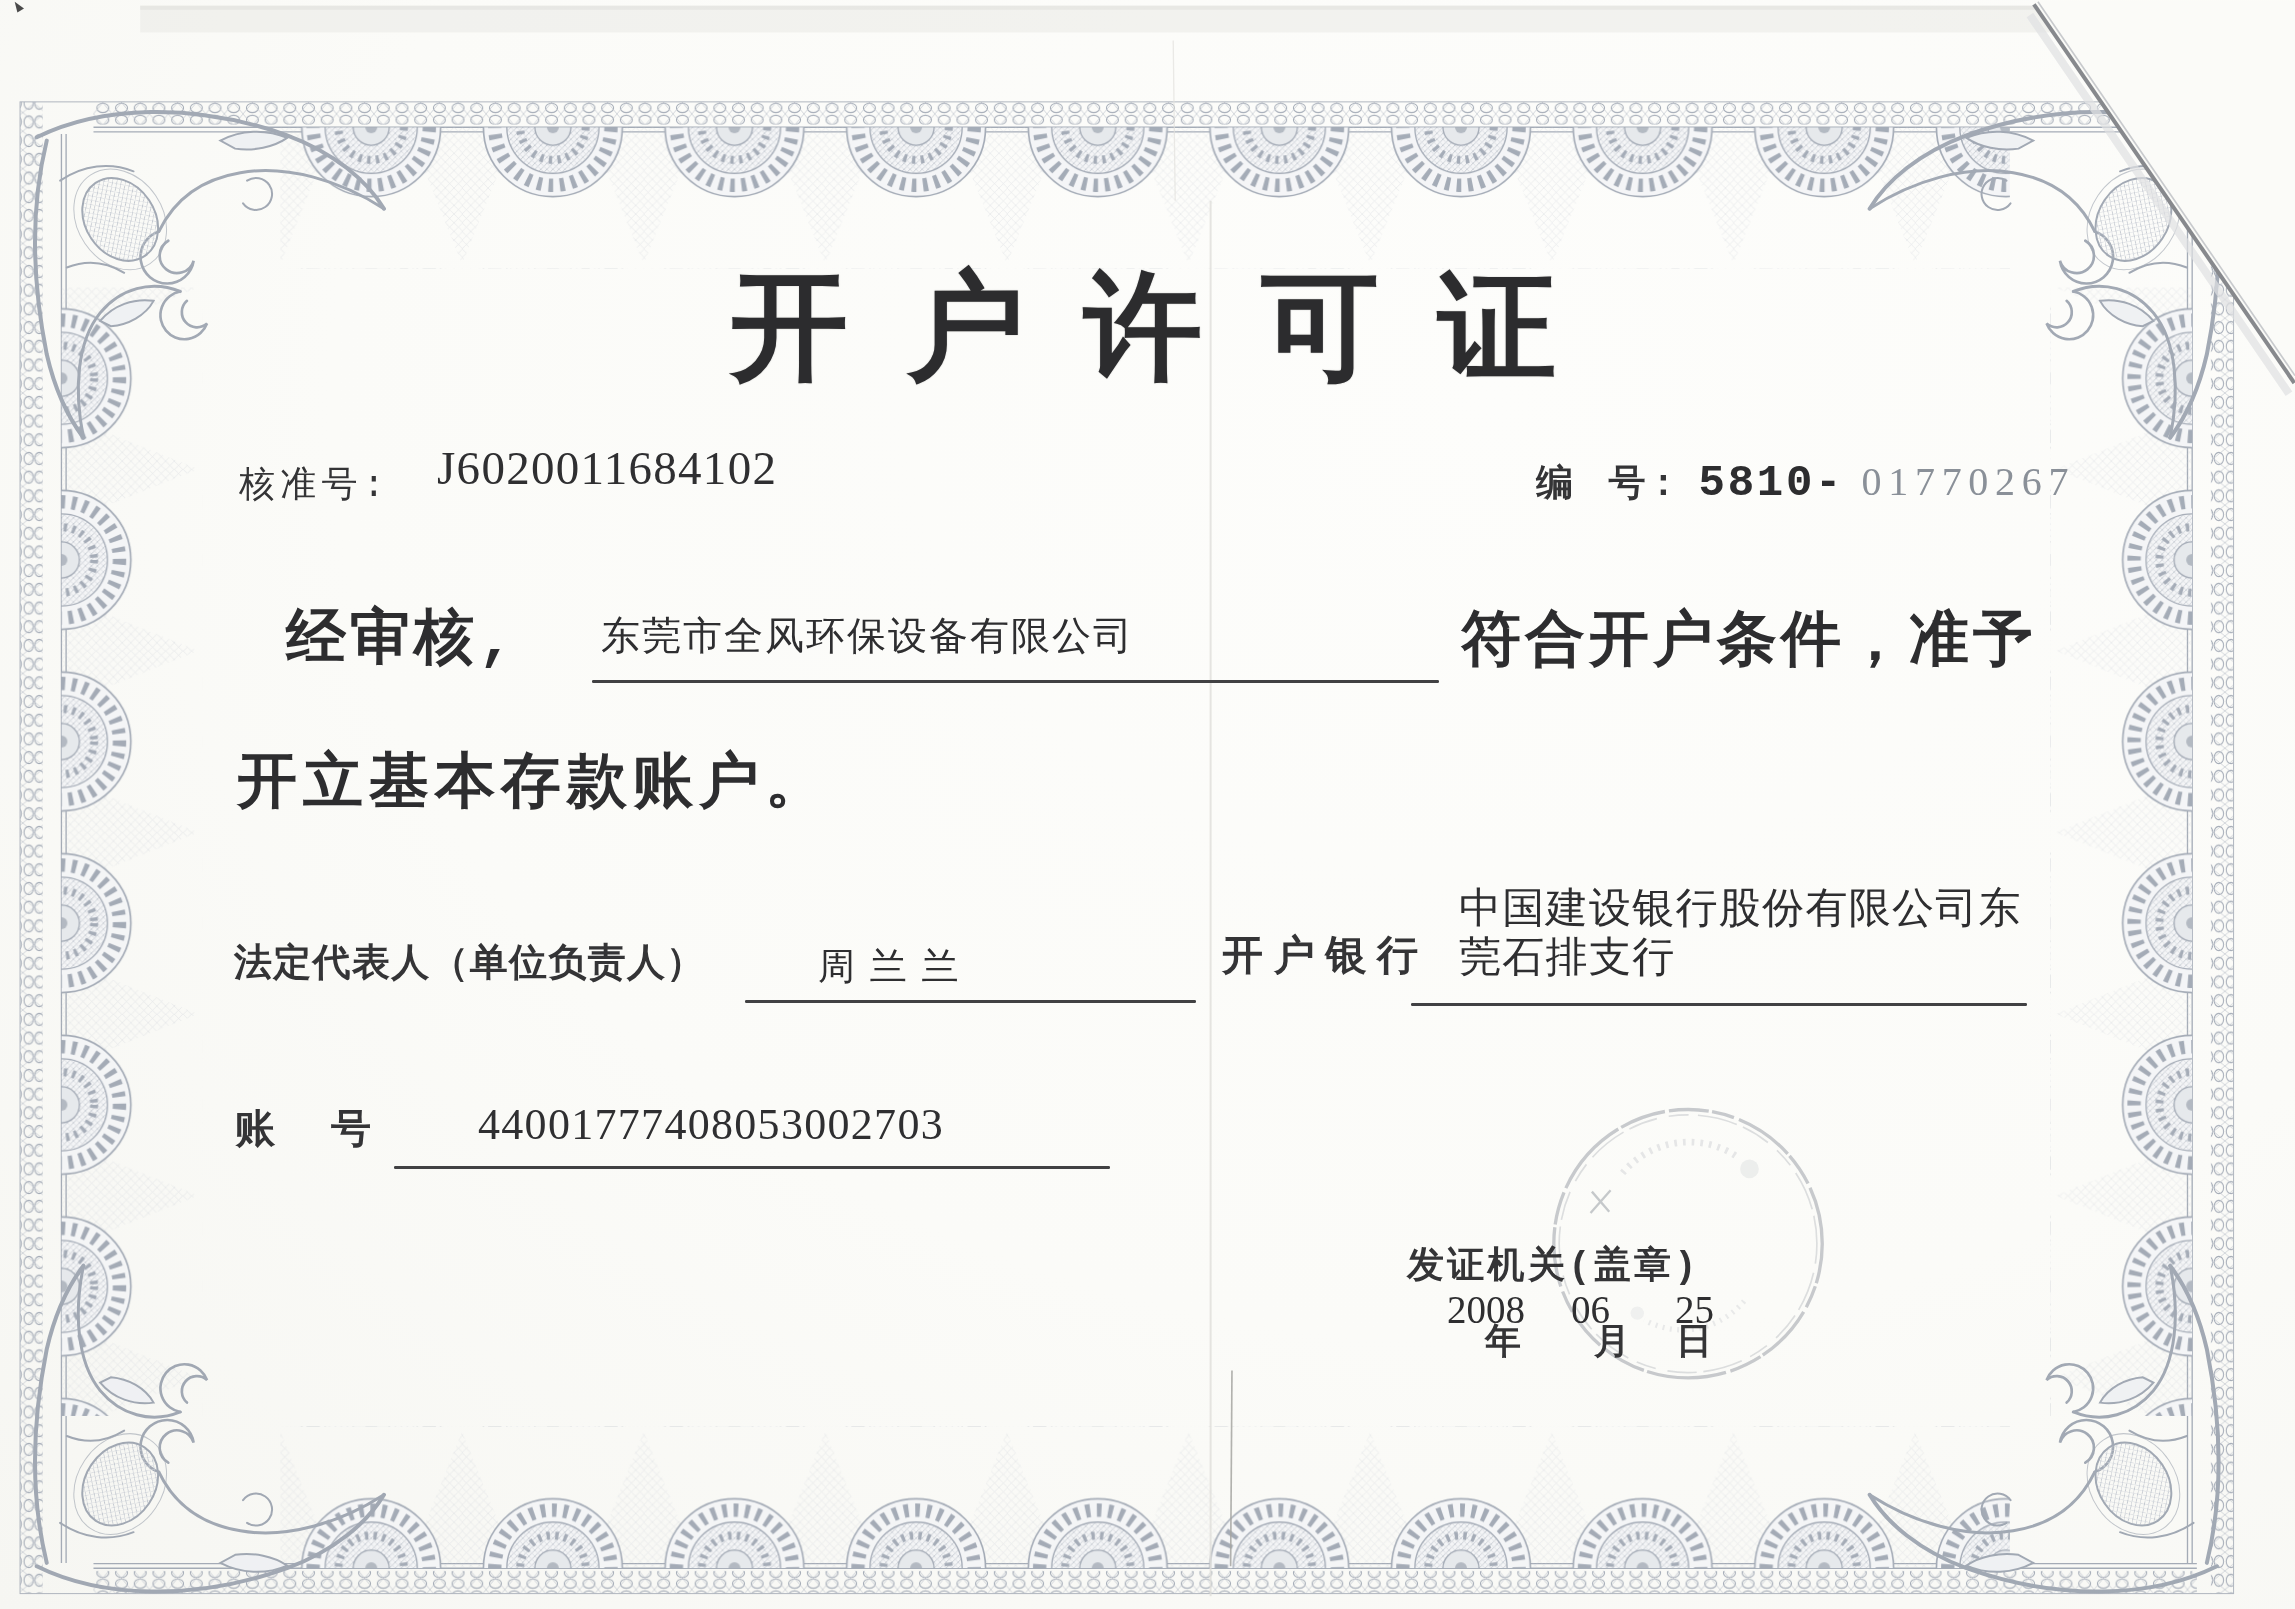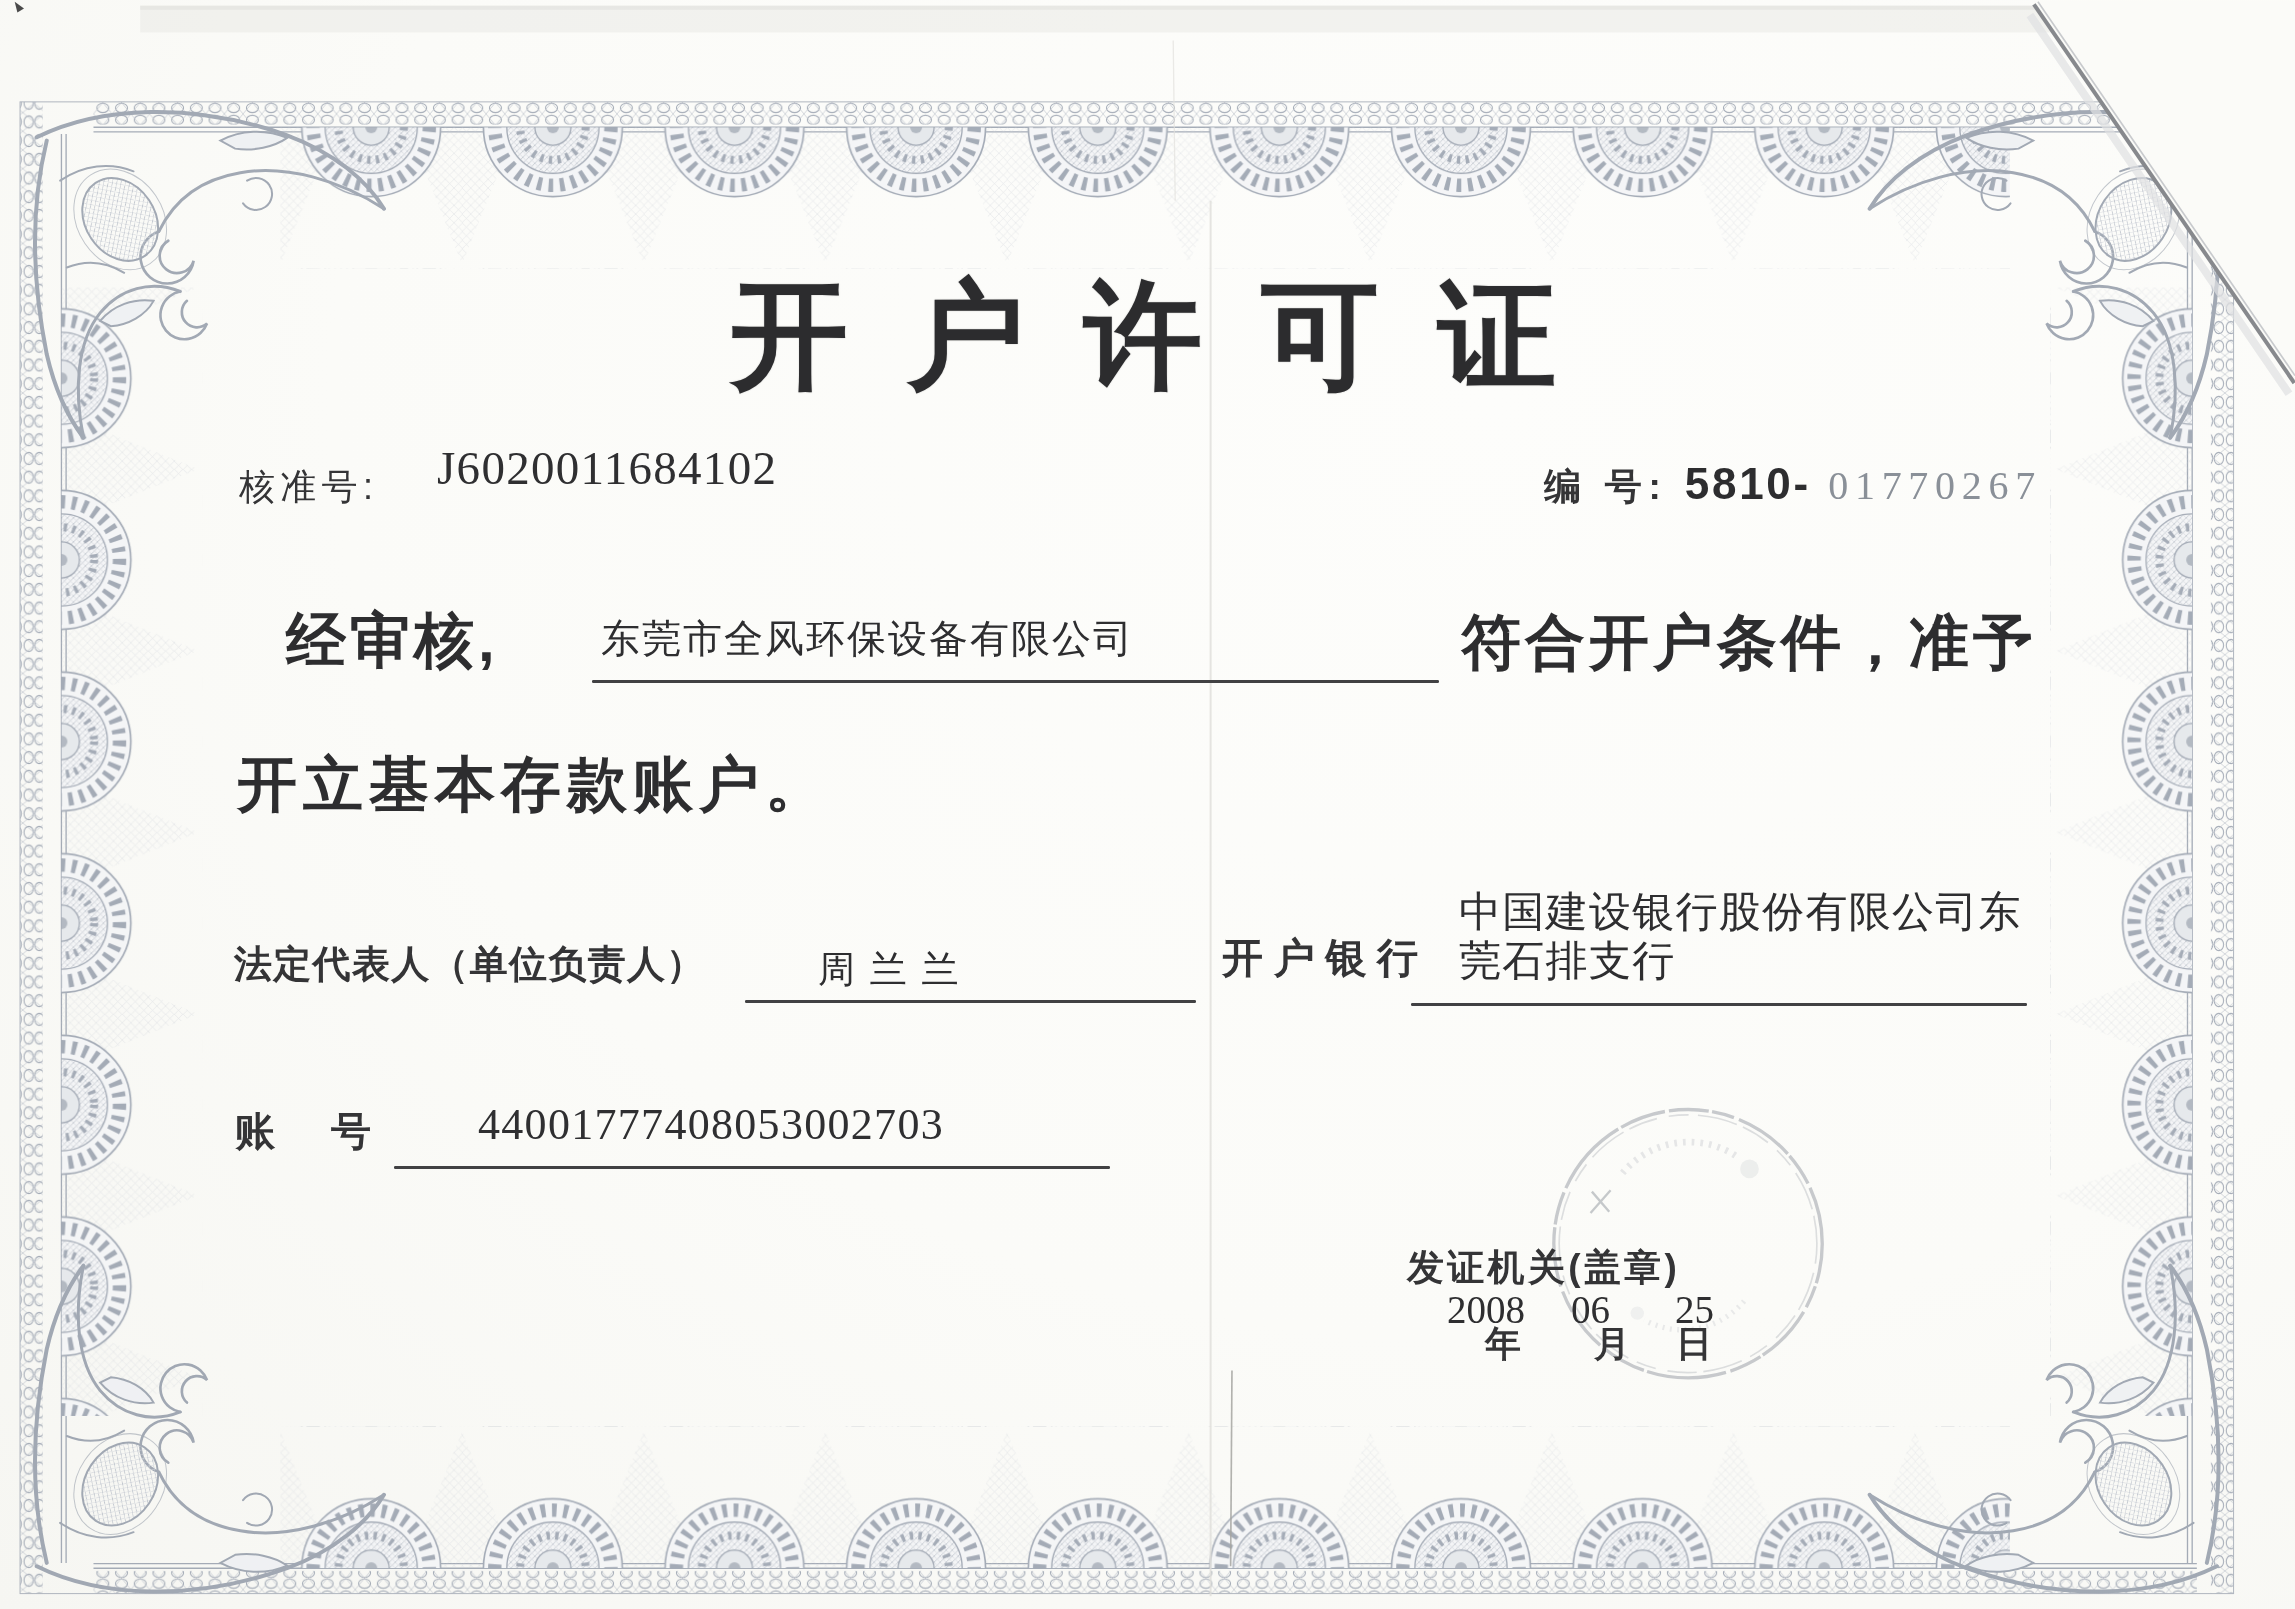--- a/index.html
+++ b/index.html
@@ -8,21 +8,21 @@
     width:2295px;height:1610px;
     background:#fbfbf8;
     background-image:radial-gradient(ellipse at 65% 25%, #fdfdfb 0%, #fbfbf8 55%, #f6f6f2 100%);
     overflow:hidden;
     font-family:"Liberation Sans", sans-serif;
     color:#2e2e30;
   }
   #page *{box-sizing:border-box;}
   svg.art{position:absolute;left:0;top:0;}
   .t{position:absolute;white-space:nowrap;line-height:1.08;}
-  .cn{font-family:Liberation Sans, sans-serif;}
+  .cn{font-family:Liberation Mono, monospace;}
   .num{font-family:"Liberation Serif", serif;}
   .title{
     font-size:118px;font-weight:bold;letter-spacing:59px;
     color:#2c2c2e;text-shadow:0 0 1.3px rgba(40,40,40,.35);
   }
   .lbl{font-weight:bold;color:#343436;}
   .big{font-size:60px;font-weight:bold;letter-spacing:4px;color:#2d2d2f;}
   .uline{position:absolute;height:3.3px;background:#414143;border-radius:1.3px;}
   .serialrow{display:flex;align-items:baseline;}
   .bankval{white-space:normal;line-height:49px;}
@@ -170,21 +170,21 @@
     <line x1="1845" y1="2052" x2="1843" y2="2345" stroke="#a6a6a2" stroke-width="2.5" opacity=".85"></line>
     <line x1="1757" y1="60" x2="1760" y2="300" stroke="#e3e2de" stroke-width="2" opacity=".7"></line>
   </svg>
 
   <div class="t title cn" style="left:730px;top:272px;">开户许可证</div>
 
   <div class="t cn" style="left:239px;top:468px;font-size:36px;letter-spacing:5.3px;color:#343436;">核准号:</div>
   <div class="t num" style="left:437px;top:443px;font-size:47px;letter-spacing:1.3px;color:#2f2f31;">J6020011684102</div>
 
   <div class="t serialrow" style="left:1536px;top:460px;">
-    <span class="cn lbl" style="font-size:37px;letter-spacing:6.7px;margin-left:8px;">编 号:</span>
+    <span class="cn lbl" style="font-size:37px;letter-spacing:6.7px;">编 号:</span>
     <span class="cn" style="font-size:44px;font-weight:bold;margin-left:17.4px;letter-spacing:2.7px;color:#2d2d2f;">5810-</span>
     <span class="num" style="font-size:40px;margin-left:17.4px;letter-spacing:6.7px;color:#8a9098;">01770267</span>
   </div>
 
   <div class="t big cn" style="left:286px;top:609px;">经审核,</div>
   <div class="t cn" style="left:601px;top:618px;font-size:39px;letter-spacing:2px;">东莞市全风环保设备有限公司</div>
   <div class="uline" style="left:592px;top:680px;width:847px;"></div>
   <div class="t big cn" style="left:1461px;top:611px;">符合开户条件，准予</div>
 
   <div class="t big cn" style="left:237px;top:753px;letter-spacing:6px;">开立基本存款账户。</div>

